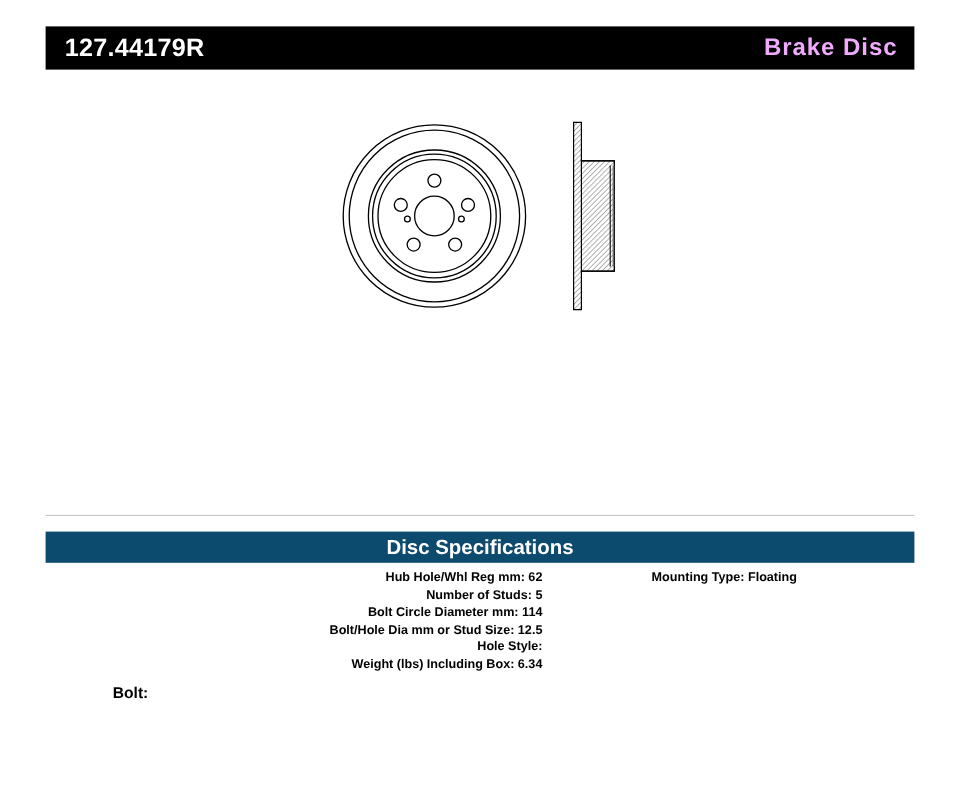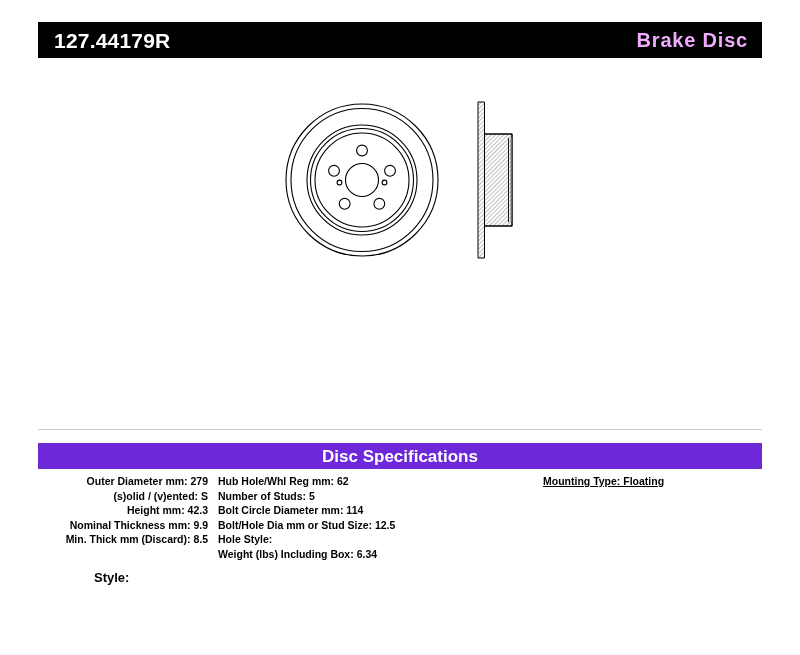--- a/index.html
+++ b/index.html
@@ -84,21 +84,21 @@
     background: #c9c9c9;
   }
 
   
   .spec-title-bar {
     position: absolute;
     left: 38px;
     top: 443px;
     width: 724px;
     height: 26px;
-    background: #6d28d9;
+    background: #0c4a6e;
     display: flex;
     align-items: center;
     justify-content: center;
   }
   .spec-title-text {
     color: #ffffff;
     font-size: 17px;
     font-weight: bold;
     line-height: 1;
     white-space: nowrap;
@@ -118,28 +118,28 @@
     font-size: 10.5px;
     font-weight: bold;
     line-height: 14.6px;
   }
   .spec-col-1 {
     left: 0px;
     width: 170px;
     text-align: right;
   }
   .spec-col-2 {
-    left: 180px;
+    left: 168px;
     width: 246px;
+    text-align: right;
   }
   .spec-col-3 {
     left: 505px;
     width: 219px;
     text-align: left;
-    text-decoration: underline;
   }
   .spec-line {
     white-space: nowrap;
   }
 
   
   .note-block {
     position: absolute;
     left: 94px;
     top: 571px;
@@ -205,38 +205,31 @@
   </div>
 
   <div class="divider-rule"></div>
 
   <div class="spec-title-bar">
     <span class="spec-title-text">Disc Specifications</span>
   </div>
 
   <div class="spec-columns">
 
-    <div class="spec-col spec-col-1">
-      <div class="spec-line">Outer Diameter mm: 279</div>
-      <div class="spec-line">(s)olid / (v)ented: S</div>
-      <div class="spec-line">Height mm: 42.3</div>
-      <div class="spec-line">Nominal Thickness mm: 9.9</div>
-      <div class="spec-line">Min. Thick mm (Discard): 8.5</div>
-    </div>
 
     <div class="spec-col spec-col-2">
       <div class="spec-line">Hub Hole/Whl Reg mm: 62</div>
       <div class="spec-line">Number of Studs: 5</div>
       <div class="spec-line">Bolt Circle Diameter mm: 114</div>
       <div class="spec-line">Bolt/Hole Dia mm or Stud Size: 12.5</div>
       <div class="spec-line">Hole Style:</div>
       <div class="spec-line">Weight (lbs) Including Box: 6.34</div>
     </div>
 
     <div class="spec-col spec-col-3">
       <div class="spec-line">Mounting Type: Floating</div>
     </div>
 
   </div>
 
-  <div class="note-block">Style:</div>
+  <div class="note-block">Bolt:</div>
 
 </div>
 
 </body></html>

